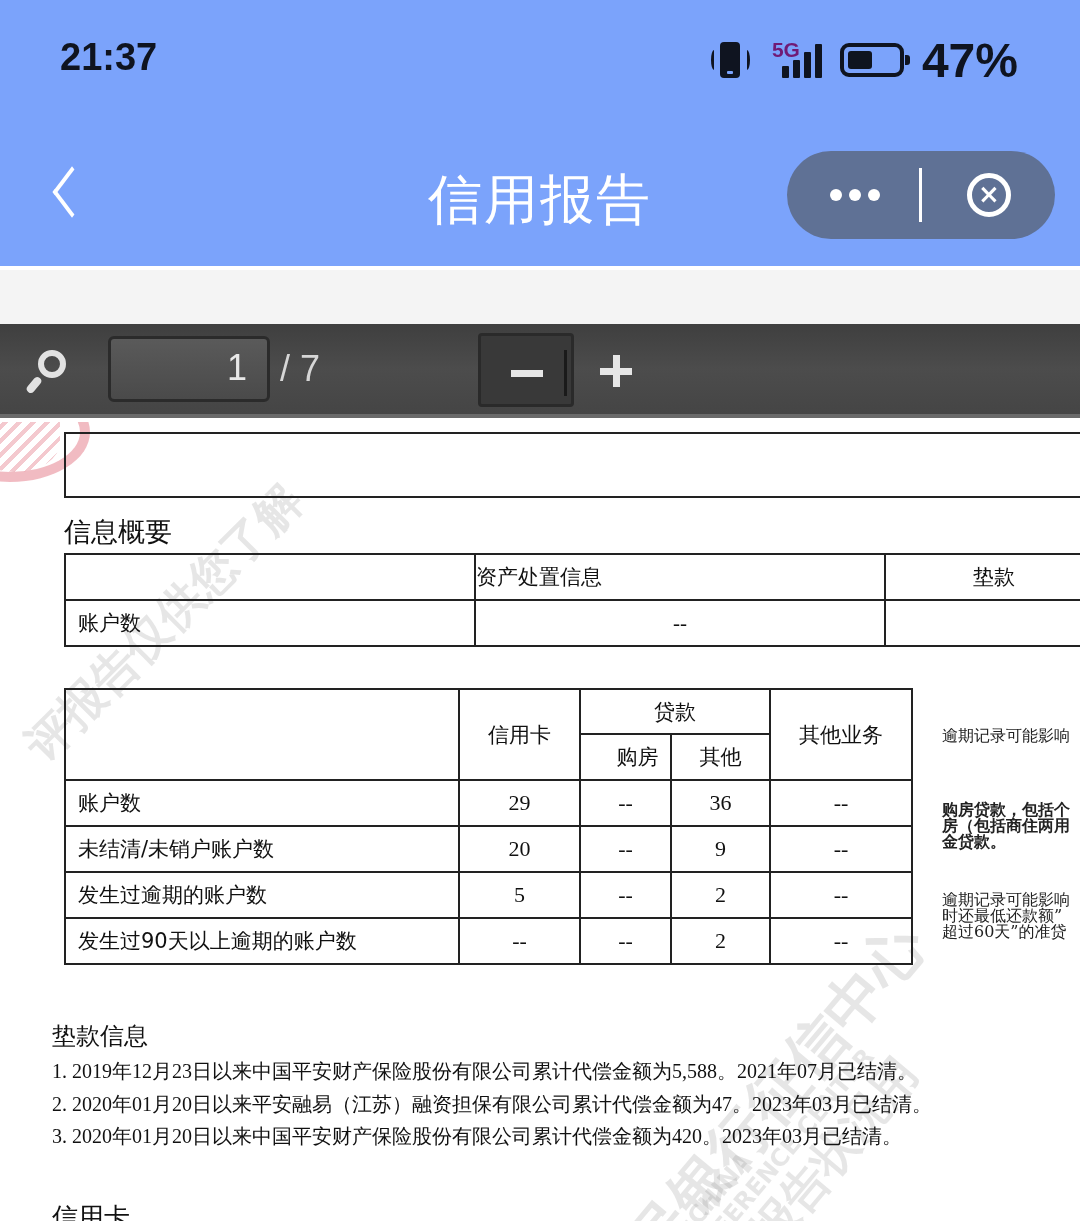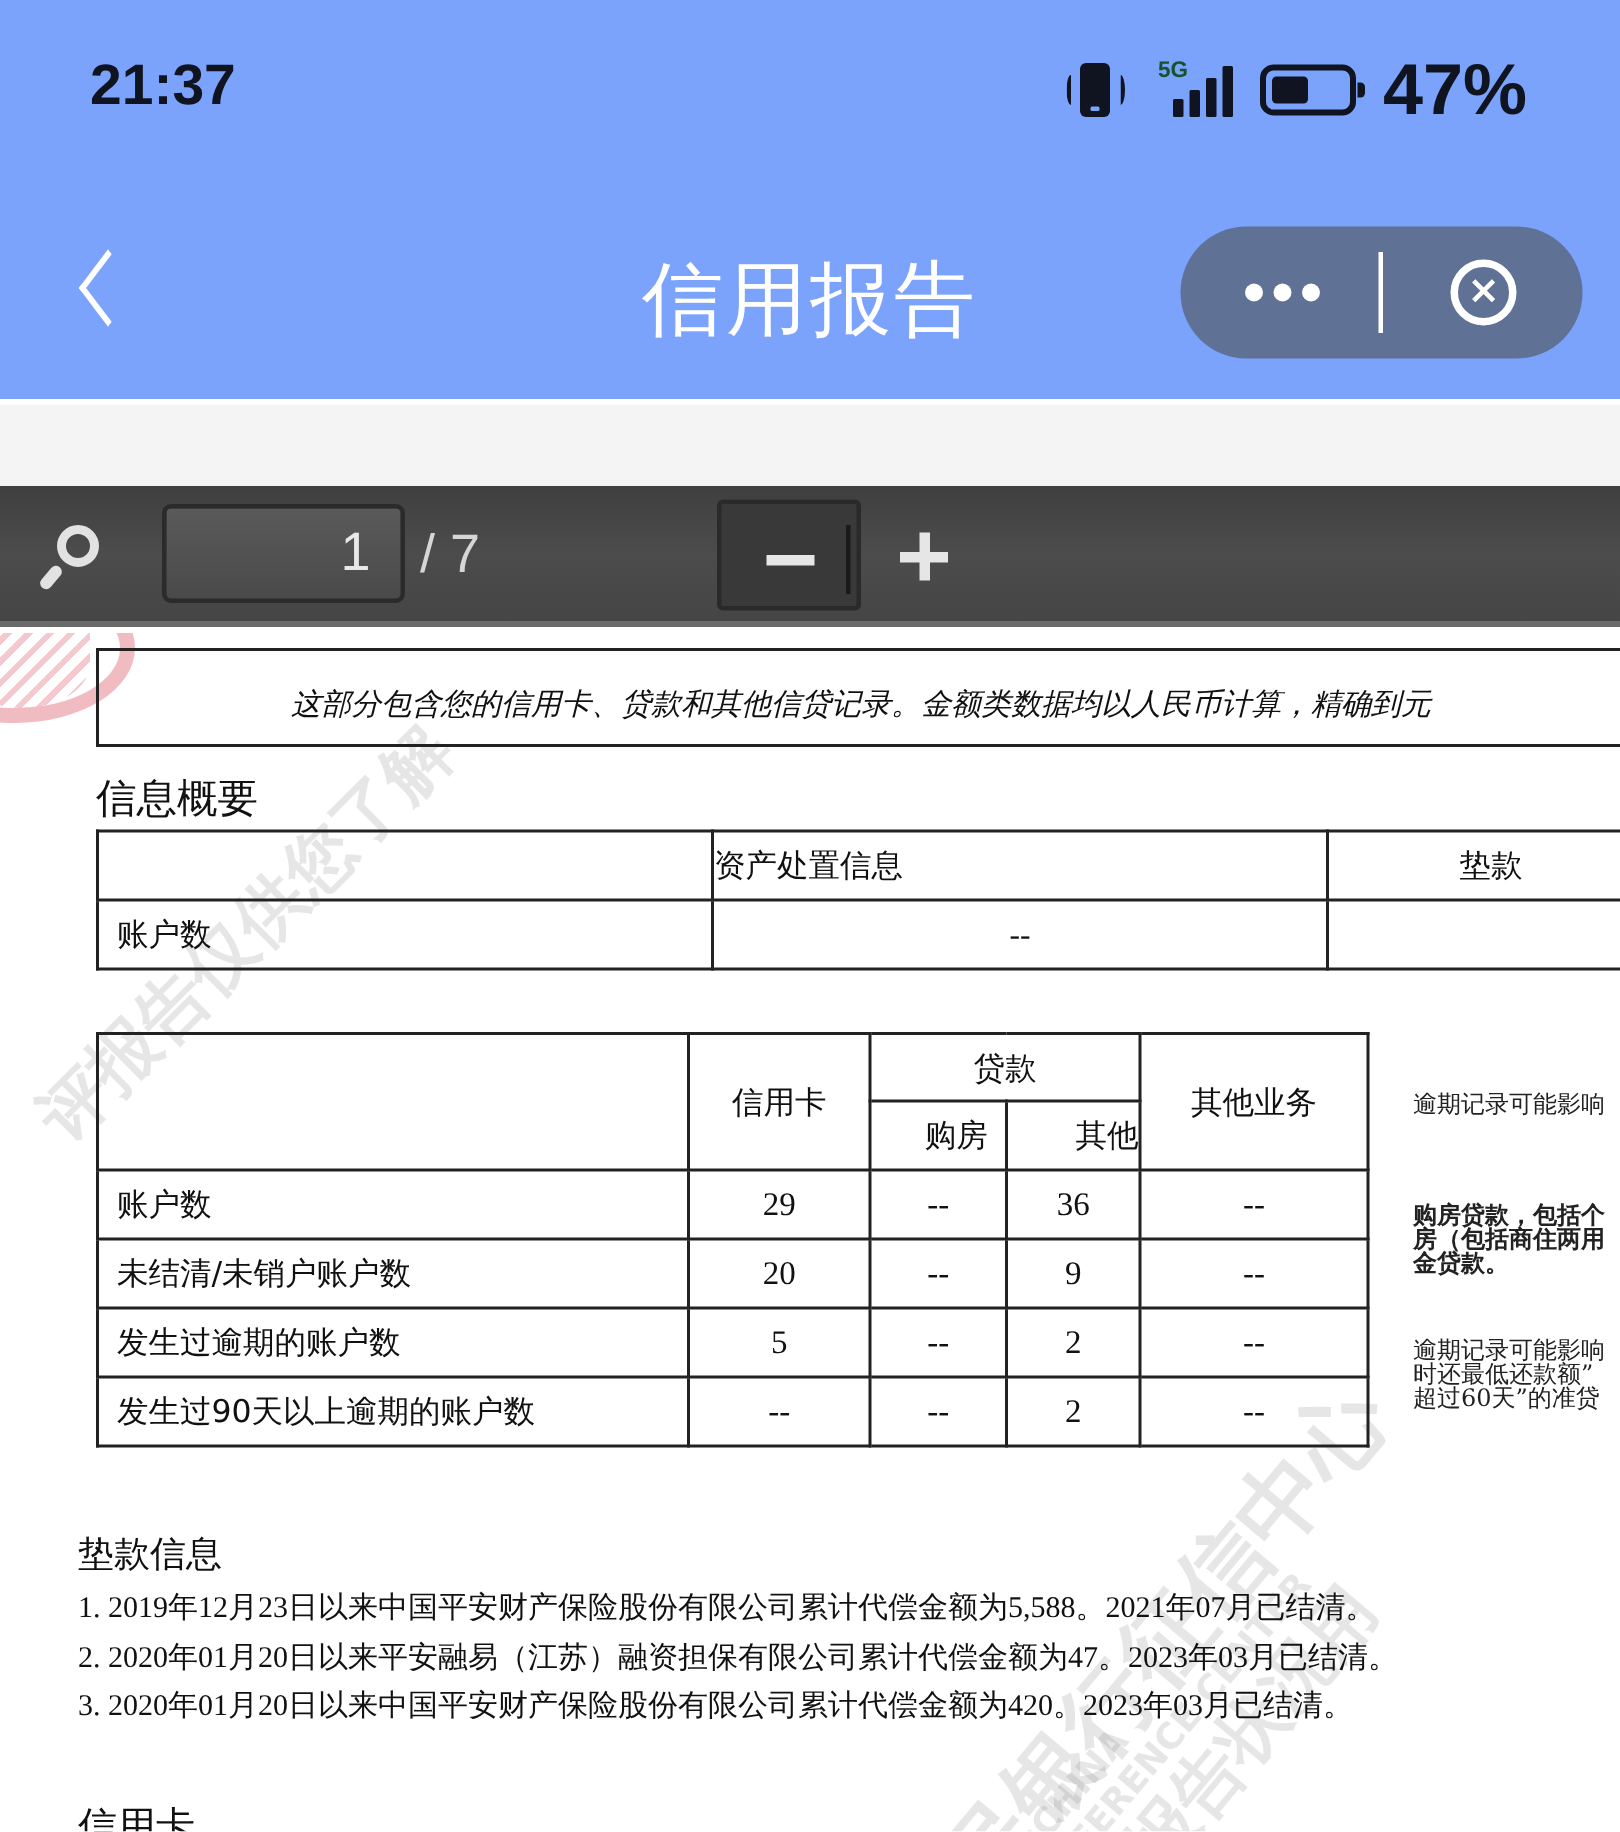--- a/index.html
+++ b/index.html
@@ -9,21 +9,21 @@
   
   .topbar { position: absolute; left: 0; top: 0; width: 1080px; height: 266px; background: #7ba3fb; }
   .status-time { position: absolute; left: 60px; top: 36px; font-size: 38px; font-weight: bold; color: #0f1420; font-family: "Liberation Sans", sans-serif; }
   .status-right { position: absolute; right: 62px; top: 38px; height: 44px; display: flex; align-items: center; gap: 10px; }
   .vib-icon { width: 40px; height: 40px; position: relative; }
   .vib-icon .phone { position: absolute; left: 10px; top: 2px; width: 20px; height: 36px; background: #0f1420; border-radius: 4px; }
   .vib-icon .phone::after { content: ""; position: absolute; left: 7px; bottom: 4px; width: 6px; height: 3px; background: #7ba3fb; border-radius: 1px; }
   .vib-icon .w1, .vib-icon .w2 { position: absolute; top: 10px; width: 6px; height: 20px; border-left: 3px solid #0f1420; border-radius: 50%; }
   .vib-icon .w1 { left: 1px; } .vib-icon .w2 { right: 0px; transform: scaleX(-1); }
   .signal { position: relative; width: 64px; height: 44px; }
-  .signal .lbl { position: absolute; left: 0; top: 0; font-size: 15px; font-weight: bold; color: #14532d; font-family: "Liberation Sans", sans-serif; }
+  .signal .lbl { position: absolute; left: 0; top: 0; font-size: 21px; font-weight: bold; color: #701a75; font-family: "Liberation Sans", sans-serif; }
   .signal .bar { position: absolute; bottom: 4px; width: 7px; background: #0f1420; border-radius: 1px; }
   .battery { position: relative; width: 64px; height: 34px; border: 4px solid #0f1420; border-radius: 9px; margin-left: 6px; }
   .battery .fill { position: absolute; left: 4px; top: 4px; width: 24px; height: 18px; background: #0f1420; border-radius: 3px; }
   .battery::after { content: ""; position: absolute; right: -10px; top: 8px; width: 5px; height: 10px; background: #0f1420; border-radius: 0 3px 3px 0; }
   .battery-pct { font-size: 48px; font-weight: bold; color: #0f1420; font-family: "Liberation Sans", sans-serif; }
 
   .back-btn { position: absolute; left: 44px; top: 168px; width: 40px; height: 56px; cursor: pointer; }
   .back-btn::before { content: ""; position: absolute; left: 12px; top: 8px; width: 28px; height: 28px; border-left: 4px solid #fff; border-bottom: 4px solid #fff; transform: rotate(45deg) skew(8deg, 8deg); transform-origin: center; }
   .nav-title { position: absolute; left: 0; width: 1080px; top: 164px; text-align: center; font-size: 54px; color: #ffffff; letter-spacing: 2px; }
   .capsule { position: absolute; left: 787px; top: 151px; width: 268px; height: 88px; background: #5f7195; border-radius: 44px; }
@@ -132,21 +132,20 @@
 <div class="doc">
   <div class="seal"></div>
   <div class="seal2"></div>
   <div class="watermark" style="left:-20px; top:170px; transform: rotate(-45deg);">评报告仅供您了解</div>
   <div class="watermark" style="left:420px; top:700px; transform: rotate(-50deg); font-size:60px;">中国人民银行征信中心</div>
   <div class="watermark" style="left:560px; top:760px; transform: rotate(-50deg); font-size:24px;">CREDIT REFERENCE CENTER</div>
   <div class="watermark" style="left:640px; top:770px; transform: rotate(-50deg); font-size:24px;">OF CHINA</div>
   <div class="watermark" style="left:720px; top:700px; transform: rotate(-50deg);">报告状况用</div>
 
   <div class="intro-box"></div>
-  <div class="intro-text">这部分包含您的信用卡、贷款和其他信贷记录。金额类数据均以人民币计算，精确到元</div>
 
   <div class="sec-title" style="left:64px; top:92px;">信息概要</div>
 
   <table class="t1">
     <tbody>
         <tr>
       <td style="width:410px;"></td>
       <td style="width:410px; text-align:left;">资产处置信息</td>
       <td style="text-align:center;">垫款</td>
     </tr>
@@ -161,21 +160,21 @@
   <table class="t2">
     <tbody>
         <tr>
       <td rowspan="2" style="width:394px;"></td>
       <td rowspan="2" style="width:121px;">信用卡</td>
       <td colspan="2" style="height:45px;">贷款</td>
       <td rowspan="2">其他业务</td>
     </tr>
     <tr>
       <td style="width:91px; height:45px;padding-left:24px;">购房</td>
-      <td style="width:89px;text-align:right;">其他</td>
+      <td style="width:99px;">其他</td>
     </tr>
     <tr>
       <td class="lbl">账户数</td>
       <td class="num">29</td>
       <td class="num">--</td>
       <td class="num">36</td>
       <td class="num">--</td>
     </tr>
     <tr>
       <td class="lbl">未结清/未销户账户数</td>

